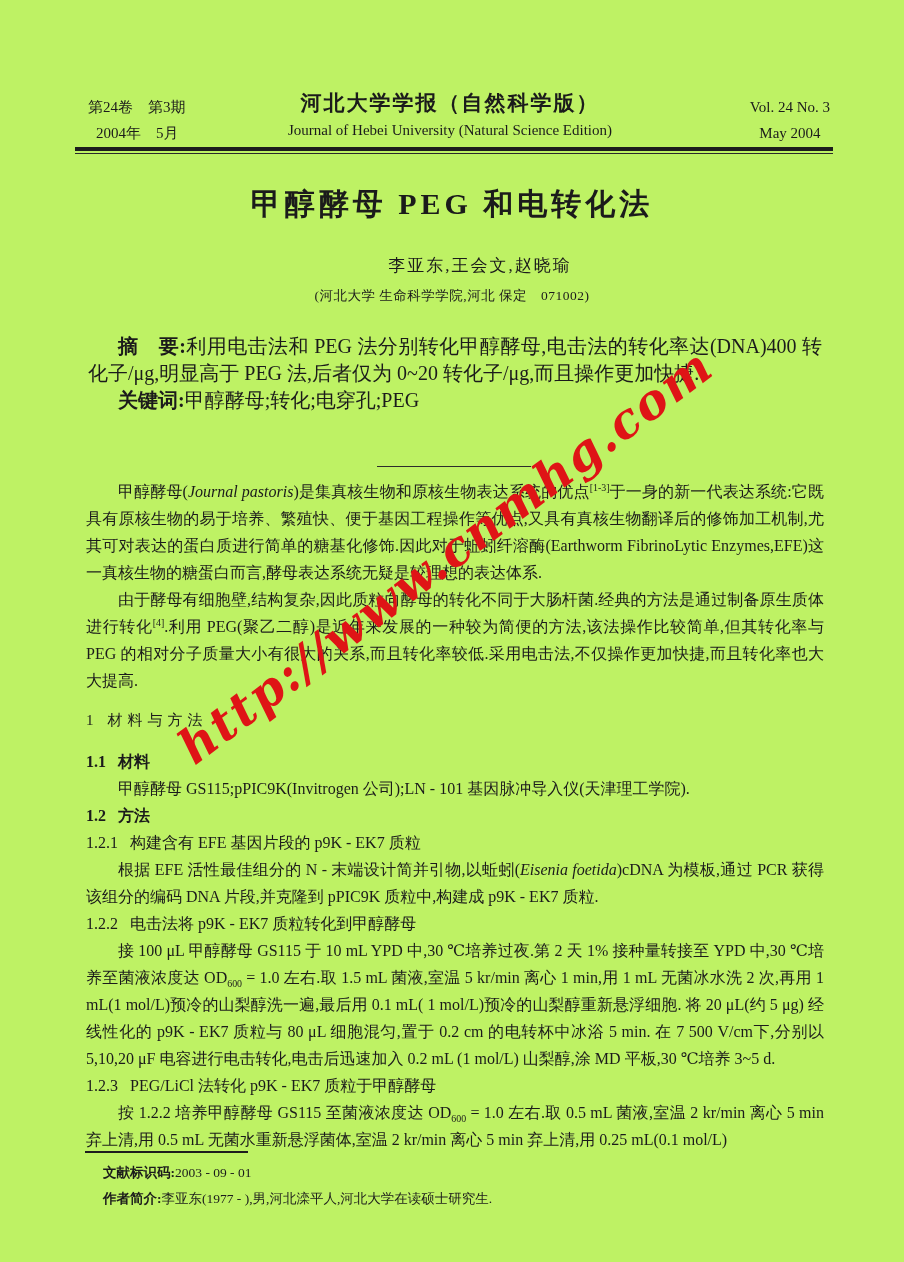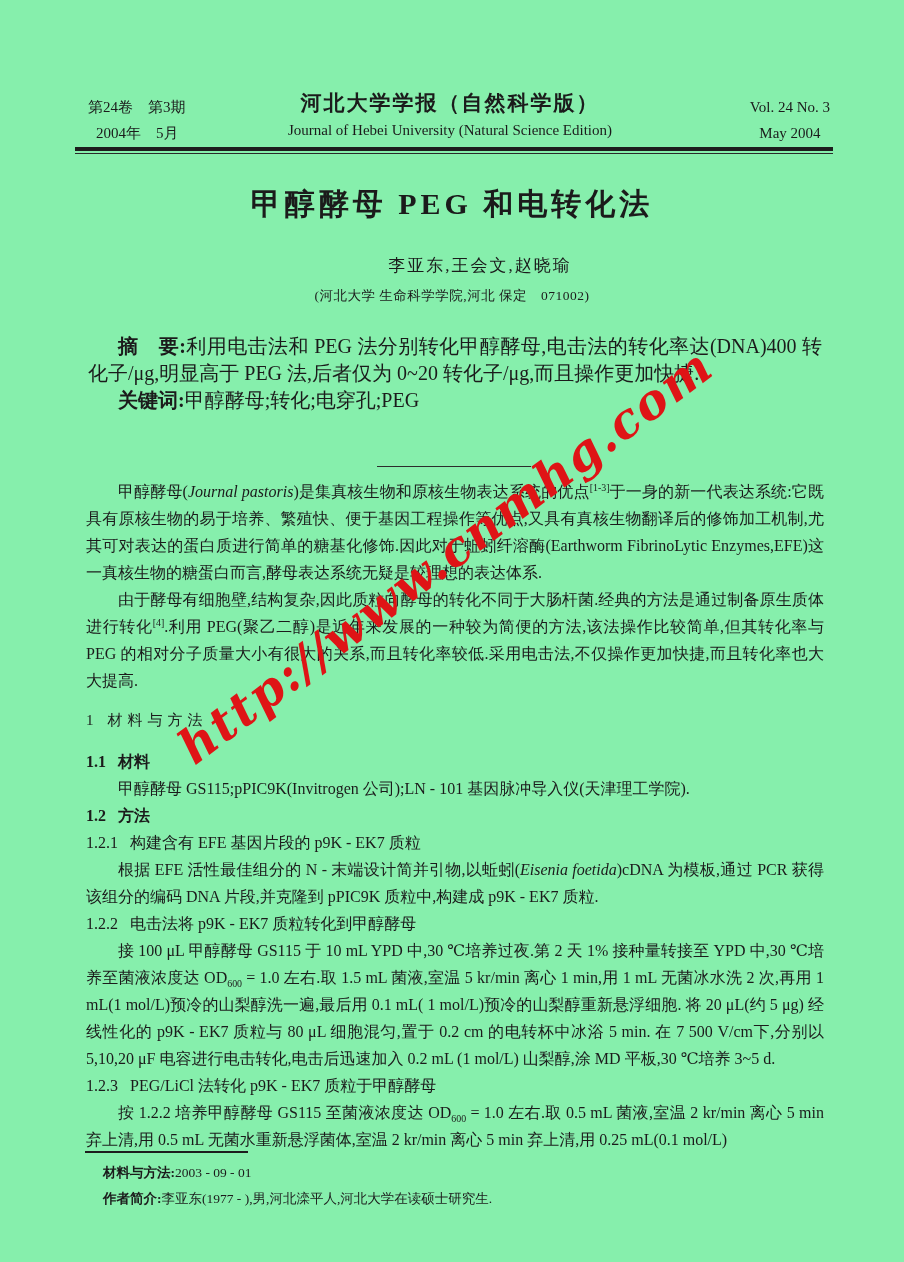--- a/index.html
+++ b/index.html
@@ -1,20 +1,20 @@
 <!DOCTYPE html>
 <html><head>
 <meta charset="utf-8">
 <style>
   html, body { margin: 0; padding: 0; background: #ffffff; }
   .page {
     position: relative;
     width: 904px;
     height: 1262px;
-    background: #86efac;
+    background: #bef264;
     overflow: hidden;
     font-family: "Liberation Serif", "DejaVu Serif", serif;
     color: #1b1b1b;
   }
 
   
   .masthead-left {
     position: absolute; left: 88px; top: 94px;
     font-size: 15px; line-height: 26px; white-space: nowrap;
   }
@@ -157,19 +157,19 @@
 
     <div class="sub3-heading"><span>1.2.2</span><span class="hsp"></span><span>电击法将 p9K - EK7 质粒转化到甲醇酵母</span></div>
     <p><span>接 100 μL 甲醇酵母 GS115 于 10 mL YPD 中,30 ℃培养过夜.第 2 天 1% 接种量转接至 YPD 中,30 ℃培养至菌液浓度达 OD</span><sub>600</sub><span> = 1.0 左右.取 1.5 mL 菌液,室温 5 kr/min 离心 1 min,用 1 mL 无菌冰水洗 2 次,再用 1 mL(1 mol/L)预冷的山梨醇洗一遍,最后用 0.1 mL( 1 mol/L)预冷的山梨醇重新悬浮细胞. 将 20 μL(约 5 μg) 经线性化的 p9K - EK7 质粒与 80 μL 细胞混匀,置于 0.2 cm 的电转杯中冰浴 5 min. 在 7 500 V/cm下,分别以 5,10,20 μF 电容进行电击转化,电击后迅速加入 0.2 mL (1 mol/L) 山梨醇,涂 MD 平板,30 ℃培养 3~5 d.</span></p>
 
     <div class="sub3-heading"><span>1.2.3</span><span class="hsp"></span><span>PEG/LiCl 法转化 p9K - EK7 质粒于甲醇酵母</span></div>
     <p><span>按 1.2.2 培养甲醇酵母 GS115 至菌液浓度达 OD</span><sub>600</sub><span> = 1.0 左右.取 0.5 mL 菌液,室温 2 kr/min 离心 5 min弃上清,用 0.5 mL 无菌水重新悬浮菌体,室温 2 kr/min 离心 5 min 弃上清,用 0.25 mL(0.1 mol/L)</span></p>
   </div>
 
   <div class="footnote-rule"></div>
   <div class="footnote">
-    <p><span class="lbl">材料与方法:</span><span>2003 - 09 - 01</span></p>
+    <p><span class="lbl">文献标识码:</span><span>2003 - 09 - 01</span></p>
     <p><span class="lbl">作者简介:</span><span>李亚东(1977 - ),男,河北滦平人,河北大学在读硕士研究生.</span></p>
   </div>
 
   <div class="watermark" style="color: rgb(223, 20, 22);">http://www.cnmhg.com</div>
 
 </div>
 
 </body></html>

